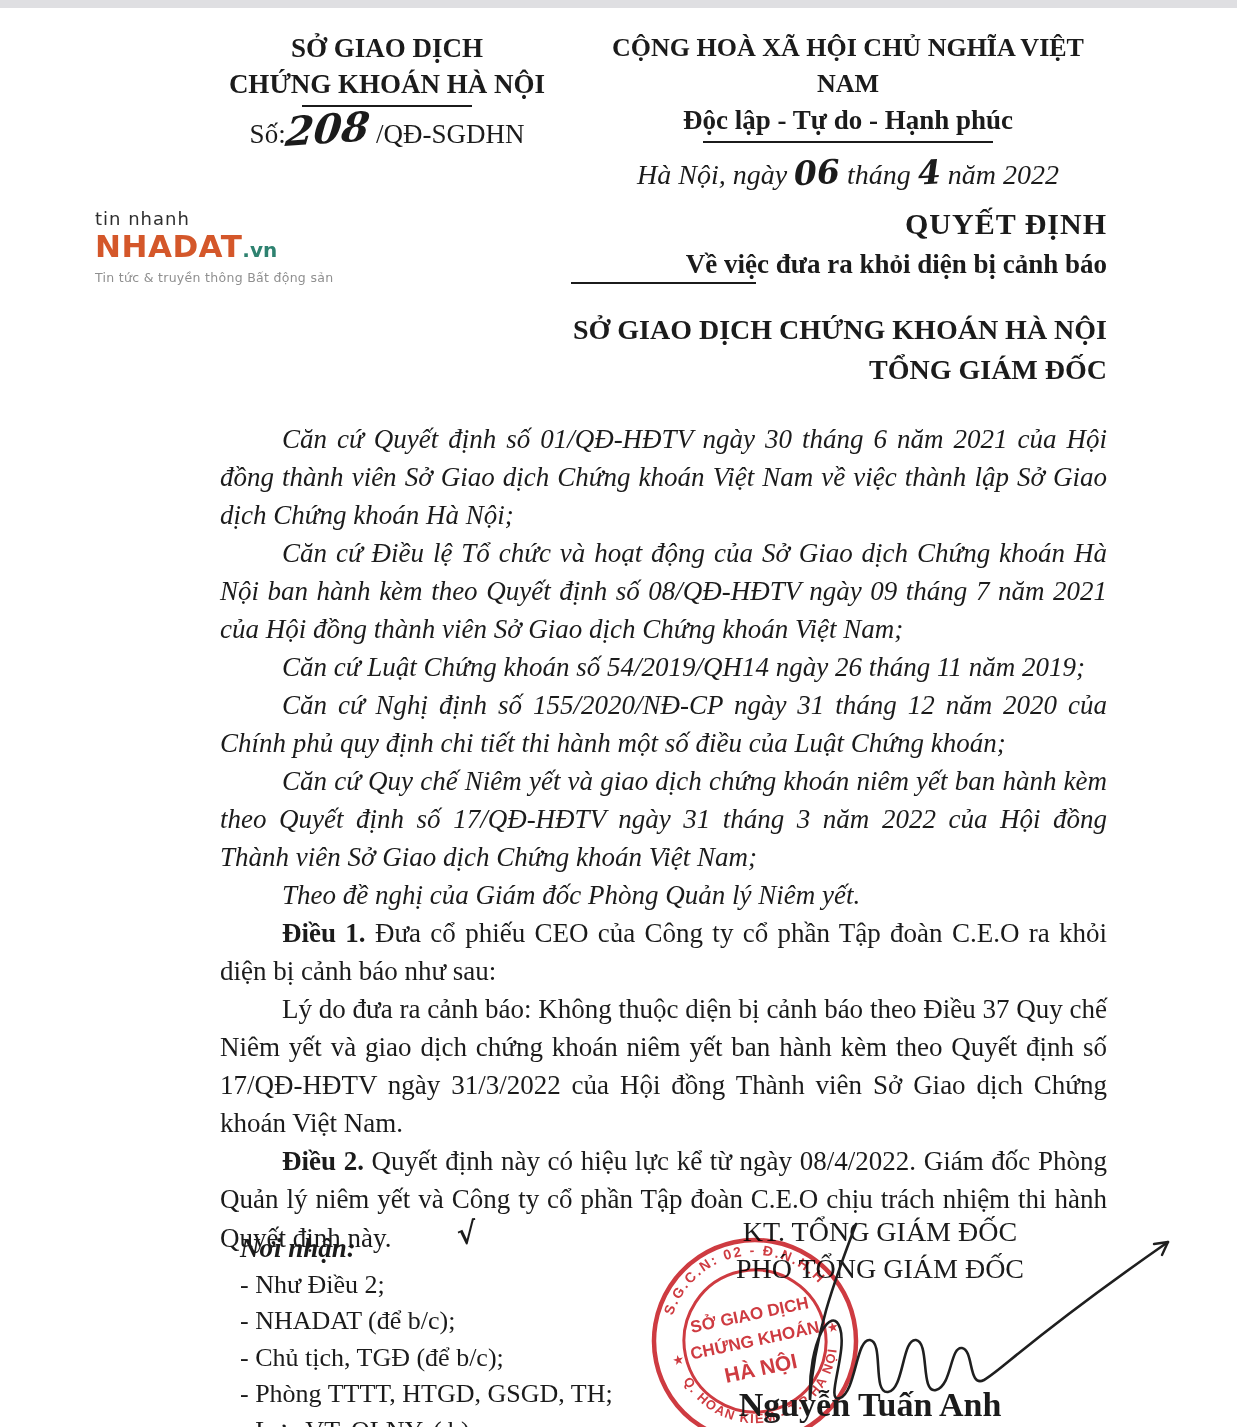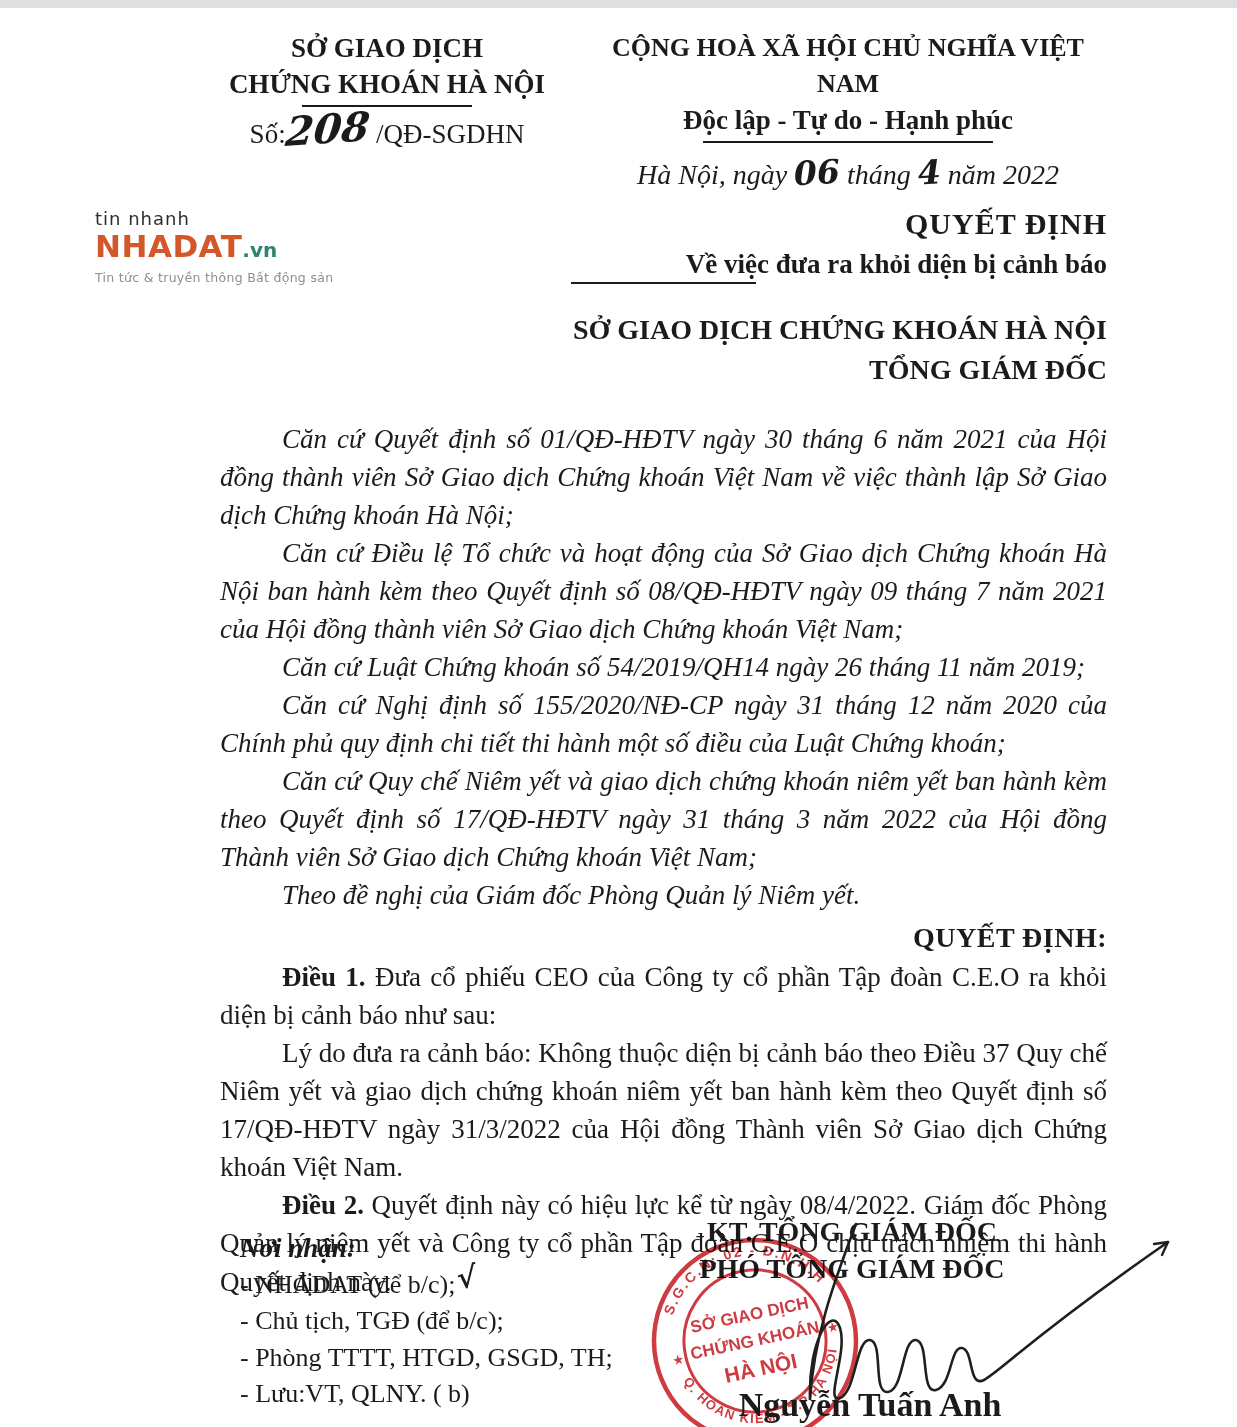--- a/index.html
+++ b/index.html
@@ -38,22 +38,22 @@
   
   .body-col{margin:30px 130px 0 220px;}
   .para{margin:0;font-size:27px;line-height:38px;text-align:justify;text-indent:62px;}
   .para.it{font-style:italic;}
   .decide-heading{margin:8px 0 4px;font-size:28px;font-weight:bold;letter-spacing:.5px;}
   .lead{font-weight:bold;}
   .check{display:inline-block;font-size:30px;font-weight:bold;transform:rotate(-6deg);margin-left:4px;}
   
   .recipients{position:absolute;left:240px;top:1222px;font-size:26px;line-height:36.5px;}
   .recipients .label{font-weight:bold;font-style:italic;font-size:27px;}
-  .sig-head{position:absolute;left:652px;top:1205px;width:400px;text-align:center;
-            font-weight:bold;font-size:28px;line-height:37px;z-index:1;}
+  .sig-head{position:absolute;left:680px;top:1205px;width:400px;text-align:center;
+            font-weight:normal;font-size:28px;line-height:37px;z-index:1;}
   .signer{position:absolute;left:725px;top:1378px;width:290px;text-align:center;
           font-weight:bold;font-size:34px;z-index:4;}
   .stamp{position:absolute;left:650px;top:1228px;width:210px;height:210px;
          transform:rotate(-12deg);z-index:2;mix-blend-mode:multiply;opacity:.95;}
   .sig-scribble{position:absolute;left:760px;top:1212px;z-index:3;}
 </style>
 </head>
 <body>
 
 <div class="page">
@@ -101,35 +101,35 @@
   </div>
 
   <div class="body-col">
     <p class="para it">Căn cứ Quyết định số 01/QĐ-HĐTV ngày 30 tháng 6 năm 2021 của Hội đồng thành viên Sở Giao dịch Chứng khoán Việt Nam về việc thành lập Sở Giao dịch Chứng khoán Hà Nội;</p>
     <p class="para it">Căn cứ Điều lệ Tổ chức và hoạt động của Sở Giao dịch Chứng khoán Hà Nội ban hành kèm theo Quyết định số 08/QĐ-HĐTV ngày 09 tháng 7 năm 2021 của Hội đồng thành viên Sở Giao dịch Chứng khoán Việt Nam;</p>
     <p class="para it">Căn cứ Luật Chứng khoán số 54/2019/QH14 ngày 26 tháng 11 năm 2019;</p>
     <p class="para it">Căn cứ Nghị định số 155/2020/NĐ-CP ngày 31 tháng 12 năm 2020 của Chính phủ quy định chi tiết thi hành một số điều của Luật Chứng khoán;</p>
     <p class="para it">Căn cứ Quy chế Niêm yết và giao dịch chứng khoán niêm yết ban hành kèm theo Quyết định số 17/QĐ-HĐTV ngày 31 tháng 3 năm 2022 của Hội đồng Thành viên Sở Giao dịch Chứng khoán Việt Nam;</p>
     <p class="para it">Theo đề nghị của Giám đốc Phòng Quản lý Niêm yết.</p>
 
-    <div class="center-col decide-heading" style="margin-left:0;margin-right:0;">QUYẾT ĐỊNH:</div>
 
     <p class="para">
       <span class="lead">Điều 1.</span>
       <span>Đưa cổ phiếu CEO của Công ty cổ phần Tập đoàn C.E.O ra khỏi diện bị cảnh báo như sau:</span>
     </p>
     <p class="para">Lý do đưa ra cảnh báo: Không thuộc diện bị cảnh báo theo Điều 37 Quy chế Niêm yết và giao dịch chứng khoán niêm yết ban hành kèm theo Quyết định số 17/QĐ-HĐTV ngày 31/3/2022 của Hội đồng Thành viên Sở Giao dịch Chứng khoán Việt Nam.</p>
     <p class="para">
       <span class="lead">Điều 2.</span>
       <span>Quyết định này có hiệu lực kể từ ngày 08/4/2022. Giám đốc Phòng Quản lý niêm yết và Công ty cổ phần Tập đoàn C.E.O chịu trách nhiệm thi hành Quyết định này.</span><span class="hw check">√</span>
     </p>
   </div>
 
   <div class="recipients">
     <div class="label">Nơi nhận:</div>
+    <div>- Như Điều 2;</div>
     <div>- NHADAT (để b/c);</div>
     <div>- Chủ tịch, TGĐ (để b/c);</div>
     <div>- Phòng TTTT, HTGD, GSGD, TH;</div>
     <div>- Lưu:VT, QLNY. (    b)</div>
   </div>
 
   <div class="sig-head">
     <div>KT. TỔNG GIÁM ĐỐC</div>
     <div>PHÓ TỔNG GIÁM ĐỐC</div>
   </div>

